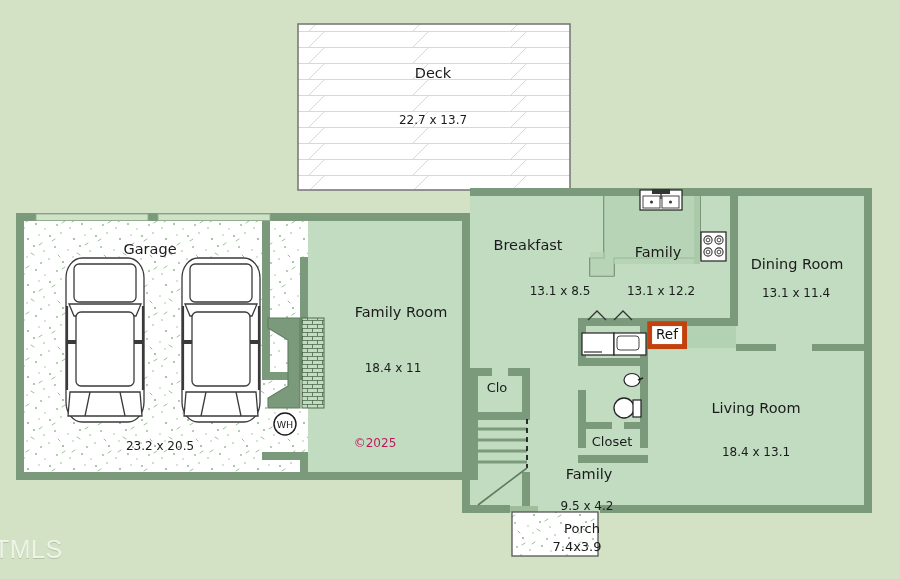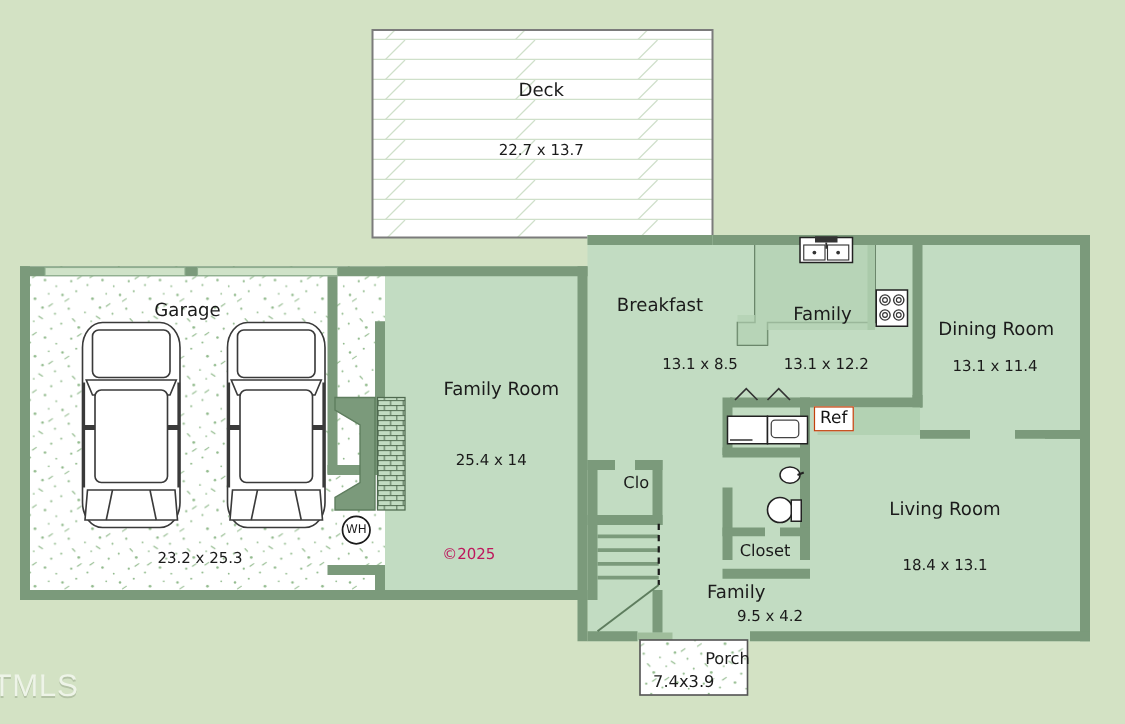--- a/index.html
+++ b/index.html
@@ -31,21 +31,21 @@
     transform: translate(-50%, -50%);
     pointer-events: none;
   }
   .lbl-name { font-size: 14.5px; }
   .lbl-dim  { font-size: 12px; text-align: center; }
   .lbl-small { font-size: 13px; }
   .lbl-tiny { font-size: 11.5px; }
   .boxlabel {
     position: absolute;
     background: #ffffff;
-    border: 1px solid #c2410c;
+    border: 5px solid #c2410c;
     color: #111;
     font-size: 13.5px;
     font-family: "DejaVu Sans", sans-serif;
     padding: 1px 4px 2px 4px;
     transform: translate(-50%, -50%);
     line-height: 1.1;
   }
   .wm {
     position: absolute;
     left: -6px;
@@ -305,46 +305,46 @@
     <g>
       <rect x="512" y="512" width="86" height="44" fill="url(#speckle)" stroke="#555" stroke-width="1.3"></rect>
     </g>
 
   </svg>
 
   <div class="lbl lbl-name" style="left:433px;  top:73px;">Deck</div>
   <div class="lbl lbl-dim" style="left:433px;  top:120px;">22.7 x 13.7</div>
 
   <div class="lbl lbl-name" style="left:150px;  top:249px;">Garage</div>
-  <div class="lbl lbl-dim" style="left:160px;  top:446px;">23.2 x 25.3</div>
+  <div class="lbl lbl-dim" style="left:160px;  top:446px;">23.2 x 20.5</div>
 
   <div class="lbl lbl-name" style="left:401px;  top:312px;">Family Room</div>
-  <div class="lbl lbl-dim" style="left:393px;  top:368px;">25.4 x 14</div>
+  <div class="lbl lbl-dim" style="left:393px;  top:368px;">18.4 x 11</div>
 
   <div class="lbl lbl-name" style="left:528px;  top:245px;">Breakfast</div>
   <div class="lbl lbl-dim" style="left:528px;  top:291px;margin-left:32px;">13.1 x 8.5</div>
 
   <div class="lbl lbl-name" style="left:658px;  top:252px;">Family</div>
   <div class="lbl lbl-dim" style="left:661px;  top:291px;">13.1 x 12.2</div>
 
   <div class="lbl lbl-name" style="left:797px;  top:264px;">Dining Room</div>
   <div class="lbl lbl-dim" style="left:796px;  top:293px;">13.1 x 11.4</div>
 
   <div class="lbl lbl-name" style="left:756px;  top:408px;">Living Room</div>
   <div class="lbl lbl-dim" style="left:756px;  top:452px;">18.4 x 13.1</div>
 
   <div class="lbl lbl-name" style="left:589px;  top:474px;">Family</div>
-  <div class="lbl lbl-dim" style="left:587px;  top:493px;margin-left:29px;">9.5 x 4.2</div>
-
-  <div class="lbl lbl-small" style="left:497px; top:387px;margin-left:12px;">Clo</div>
+  <div class="lbl lbl-dim" style="left:587px;  top:506px;">9.5 x 4.2</div>
+
+  <div class="lbl lbl-small" style="left:497px; top:387px;">Clo</div>
   <div class="lbl lbl-small" style="left:612px; top:441px;">Closet</div>
 
   <div class="lbl lbl-tiny" style="left:285px;  top:424px; font-size:9.5px;">WH</div>
 
   <div class="boxlabel" style="left:667px; top:335px;">Ref</div>
 
   <div class="lbl lbl-small" style="left:582px; top:528px;">Porch</div>
-  <div class="lbl lbl-small" style="left:547px; top:546px;">7.4x3.9</div>
+  <div class="lbl lbl-small" style="left:577px; top:546px;">7.4x3.9</div>
 
   <div class="copyr">©2025</div>
   <div class="wm">TMLS</div>
 
 </div>
 
 </body></html>

